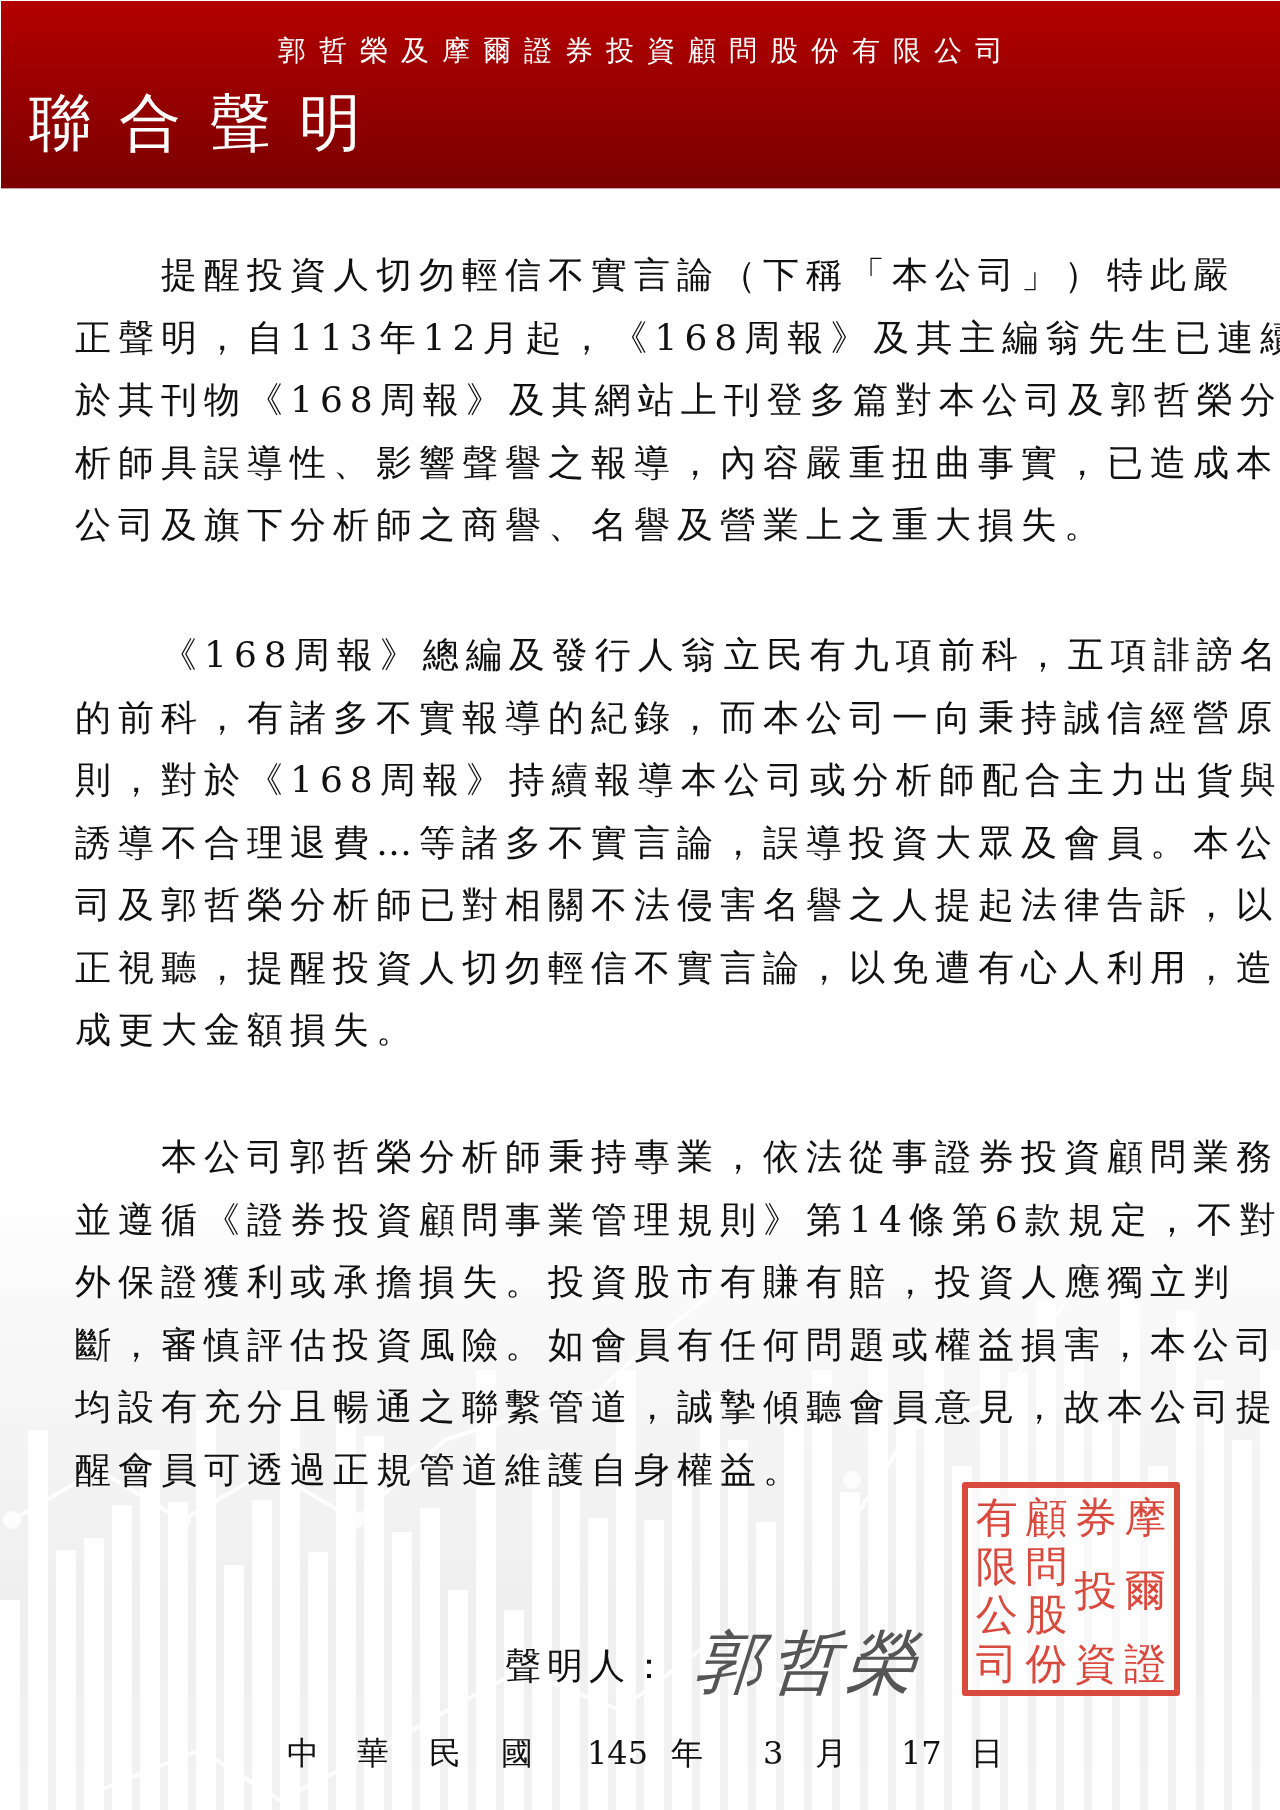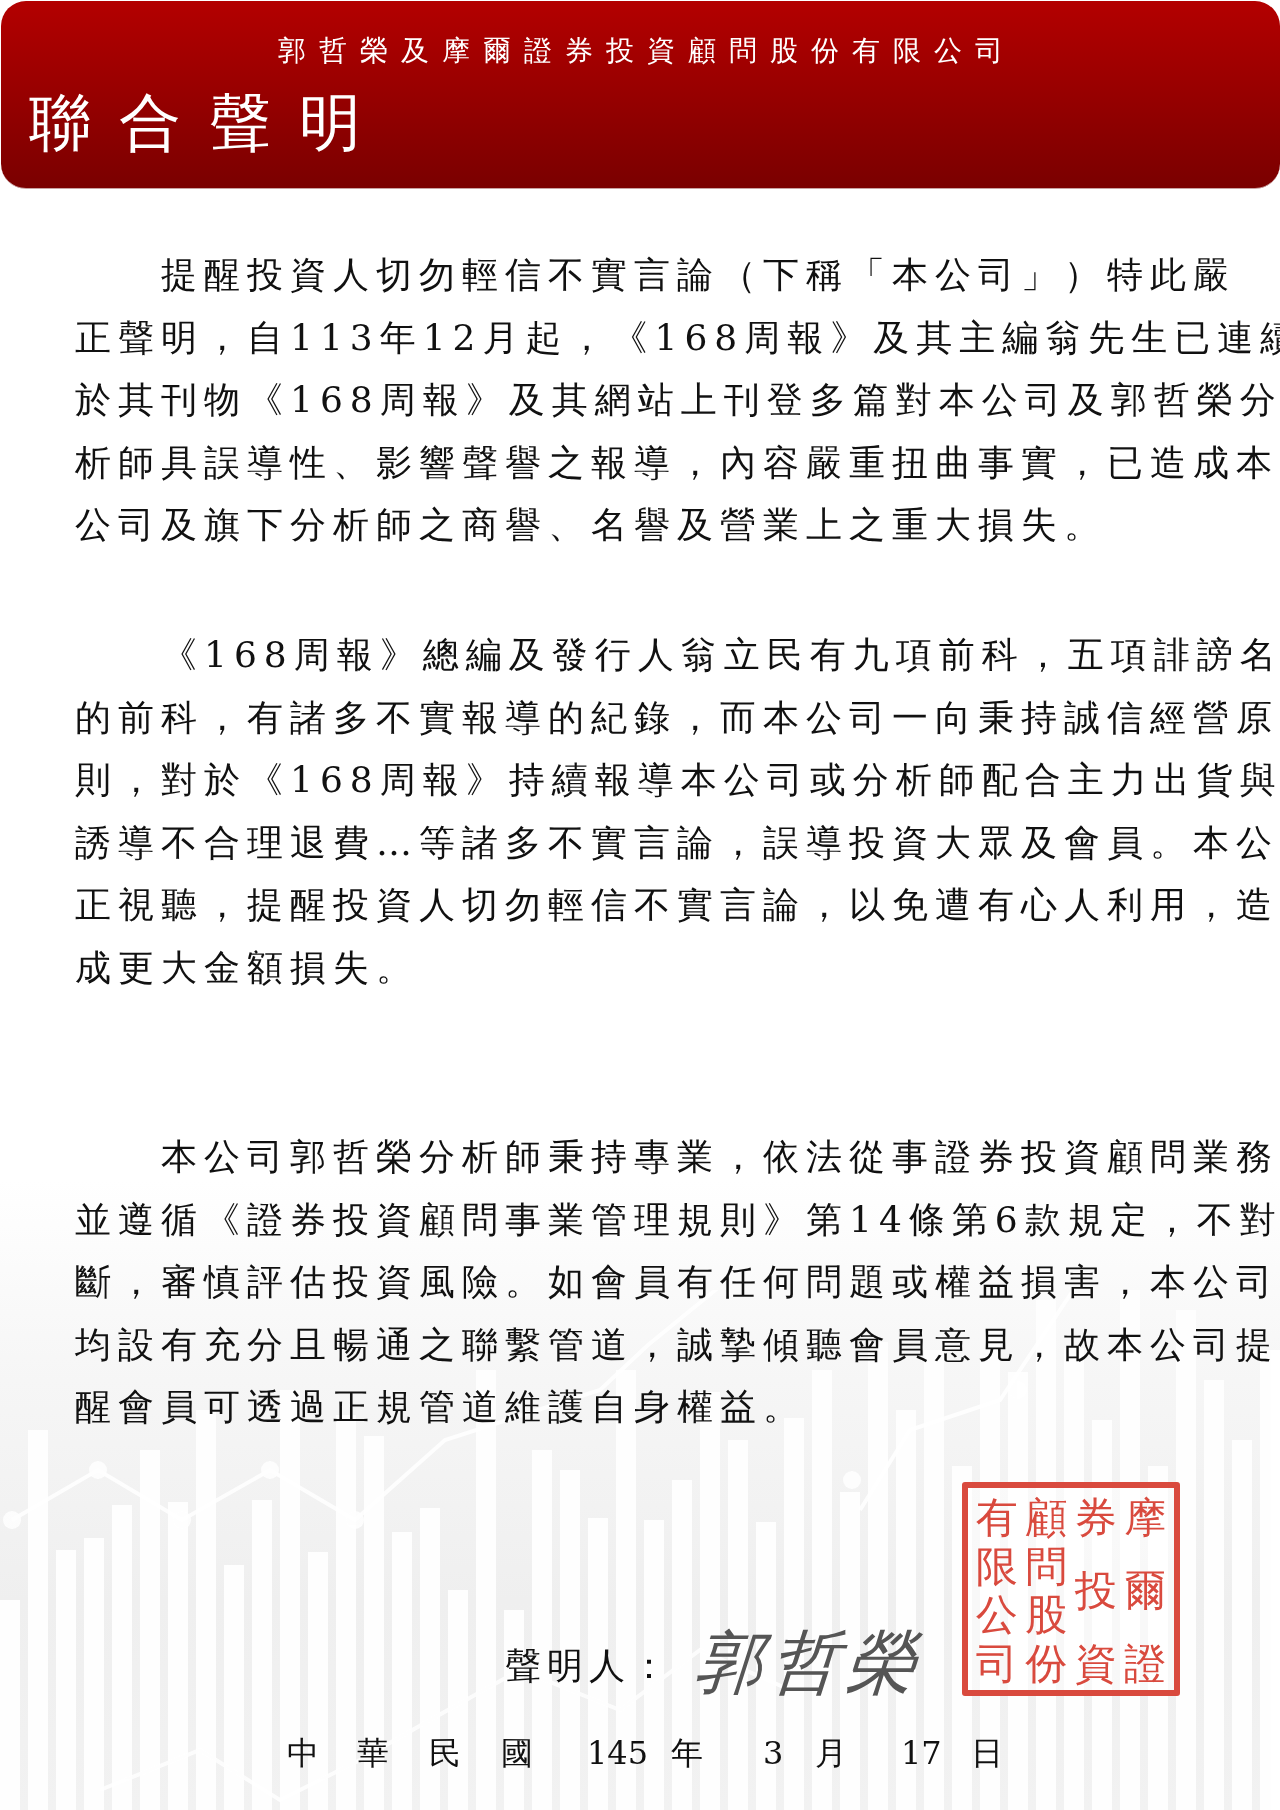--- a/index.html
+++ b/index.html
@@ -25,21 +25,20 @@
     position: absolute;
     left: 0; top: 1290px;
     width: 1280px; height: 520px;
   }
   .header {
     position: absolute;
     left: 1px; top: 1px;
     width: 1279px; height: 187px;
     background: linear-gradient(to bottom, #b30000 0%, #9a0000 45%, #7a0000 100%);
     border-bottom: 1px solid #c9a2a2;
-    border-radius: 25px;
   }
   .header-subtitle {
     position: absolute;
     left: 0; right: 0;
     top: 30px;
     text-align: center;
     color: #ffffff;
     font-size: 28px;
     line-height: 40px;
     letter-spacing: 13px;
@@ -228,27 +227,29 @@
   <span class="line">於其刊物《168周報》及其網站上刊登多篇對本公司及郭哲榮分</span>
   <span class="line">析師具誤導性、影響聲譽之報導，內容嚴重扭曲事實，已造成本</span>
   <span class="line last">公司及旗下分析師之商譽、名譽及營業上之重大損失。</span>
 </section>
 
 <section class="body-text para-2">
   <span class="line">　　《168周報》總編及發行人翁立民有九項前科，五項誹謗名譽</span>
   <span class="line">的前科，有諸多不實報導的紀錄，而本公司一向秉持誠信經營原</span>
   <span class="line">則，對於《168周報》持續報導本公司或分析師配合主力出貨與</span>
   <span class="line">誘導不合理退費…等諸多不實言論，誤導投資大眾及會員。本公</span>
+  <span class="line">司及郭哲榮分析師已對相關不法侵害名譽之人提起法律告訴，以</span>
   <span class="line">正視聽，提醒投資人切勿輕信不實言論，以免遭有心人利用，造</span>
   <span class="line last">成更大金額損失。</span>
 </section>
 
 <section class="body-text para-3">
   <span class="line">　　本公司郭哲榮分析師秉持專業，依法從事證券投資顧問業務，</span>
   <span class="line">並遵循《證券投資顧問事業管理規則》第14條第6款規定，不對</span>
+  <span class="line">外保證獲利或承擔損失。投資股市有賺有賠，投資人應獨立判</span>
   <span class="line">斷，審慎評估投資風險。如會員有任何問題或權益損害，本公司</span>
   <span class="line">均設有充分且暢通之聯繫管道，誠摯傾聽會員意見，故本公司提</span>
   <span class="line last">醒會員可透過正規管道維護自身權益。</span>
 </section>
 
 <div class="declarant">聲明人：</div>
 <div class="signature">郭哲榮</div>
 
 <div class="stamp">
   <div class="stamp-col short">

